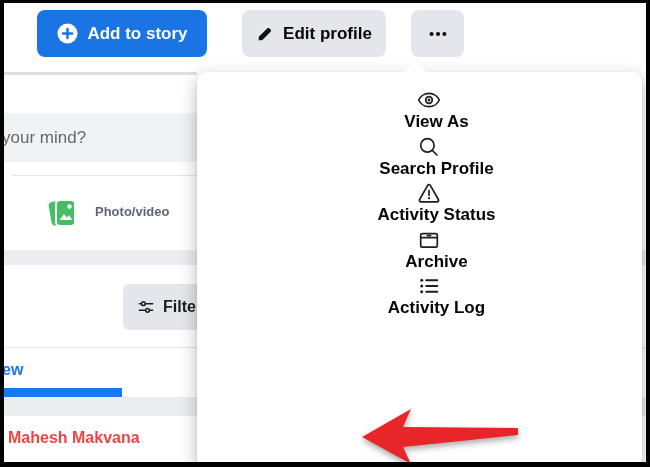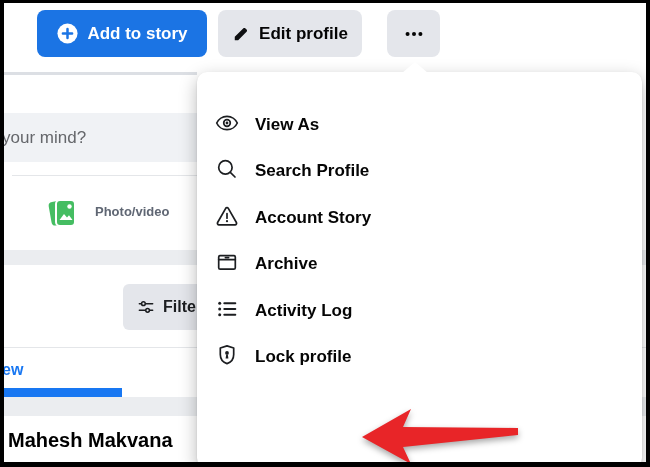--- a/index.html
+++ b/index.html
@@ -12,45 +12,45 @@
   
   .b{position:absolute;background:#000;z-index:30;}
   .b-top{left:0;top:0;width:650px;height:3px;}
   .b-left{left:0;top:0;width:4px;height:467px;}
   .b-right{left:646px;top:0;width:4px;height:467px;}
   .b-bottom{left:0;top:462px;width:650px;height:5px;}
 
   
   .btn{position:absolute;top:10px;height:47px;border-radius:8px;display:flex;align-items:center;justify-content:center;gap:8px;cursor:pointer;z-index:2;}
   .btn-blue{left:37px;width:170px;background:#1b74e4;color:#fff;font-size:17px;font-weight:700;}
-  .btn-gray{background:#e4e6eb;color:#050505;font-size:17px;font-weight:600;}
+  .btn-gray{background:#e4e6eb;color:#050505;font-size:17px;font-weight:600;margin-left:24px;}
   .btn-edit{left:218px;width:144px;}
   .btn-more{left:387px;width:53px;}
   .btn svg{display:block;}
 
   
   .hdr-divider{left:0;top:72px;width:197px;height:3px;background:#dcdfe4;z-index:1;}
   .pill{left:-36px;top:113px;width:256px;height:49px;border-radius:25px;background:#f0f2f5;z-index:1;display:flex;align-items:center;}
   .pill span{padding-left:38px;font-size:17px;color:#65676b;}
   .comp-divider{left:12px;top:175px;width:210px;height:1px;background:#e4e6e9;z-index:1;}
   .photo-icon{left:48px;top:195px;width:30px;height:36px;z-index:1;}
   .photo-label{left:95px;top:204px;font-size:13px;font-weight:600;color:#5f6673;z-index:1;white-space:nowrap;}
   .gap1{left:0;top:250px;width:650px;height:15px;background:#ebedf0;z-index:1;}
   .filters-btn{left:123px;top:284px;width:100px;height:46px;border-radius:6px;background:#e4e6eb;z-index:1;display:flex;align-items:center;padding-left:13px;gap:7px;font-size:16px;font-weight:600;color:#1c1e21;white-space:nowrap;}
   .posts-divider{left:0;top:347px;width:650px;height:1px;background:#e4e6e9;z-index:1;}
   .tab-label{left:2px;top:361px;font-size:16px;font-weight:700;color:#1877f2;z-index:1;}
   .tab-underline{left:-20px;top:388px;width:142px;height:9px;background:#1877f2;z-index:1;}
   .gap2{left:0;top:397px;width:650px;height:19px;background:#ebedf0;z-index:1;}
-  .author{left:8px;top:429px;font-size:20px;font-weight:700;color:#000000;z-index:1;white-space:nowrap;}
+  .author{left:8px;top:429px;font-size:16px;font-weight:700;color:#ef4444;z-index:1;white-space:nowrap;}
 
   
   .panel{left:197px;top:72px;width:445px;height:396px;background:#fff;border-radius:10px;z-index:10;
     box-shadow:0 1px 2px rgba(0,0,0,.12),0 6px 18px rgba(0,0,0,.28);padding:16px 0 0 18px;}
   .notch{left:402px;top:62px;width:0;height:0;border-left:13px solid transparent;border-right:13px solid transparent;border-bottom:11px solid #fff;z-index:11;}
-  .menu-item{display:flex;align-items:flex-end;height:46.5px;cursor:pointer;}
+  .menu-item{display:flex;align-items:center;height:46.5px;cursor:pointer;flex-direction:column;}
   .mi{width:24px;height:24px;flex:0 0 24px;}
   .mi svg{width:24px;height:24px;display:block;fill:none;stroke:#1c1e21;stroke-width:1.7;stroke-linecap:round;stroke-linejoin:round;}
   .mi svg .f{fill:#1c1e21;stroke:none;}
   .menu-label{margin-left:16px;font-size:17px;font-weight:600;color:#050505;white-space:nowrap;}
 
   .slider-icon svg{width:20px;height:20px;display:block;fill:none;stroke:#1c1e21;stroke-width:1.8;stroke-linecap:round;}
   .slider-icon circle{fill:#e4e6eb;}
 
   .arrow-overlay{left:0;top:0;width:650px;height:467px;z-index:20;pointer-events:none;}
 </style>
@@ -153,21 +153,21 @@
           <span class="menu-label">Search Profile</span>
         </div>
         <div class="menu-item">
           <span class="mi">
             <svg viewBox="0 0 24 24">
               <path d="M10.7 4.3 2.6 18.5c-.6 1 .2 2.3 1.3 2.3h16.2c1.1 0 1.9-1.3 1.3-2.3L13.3 4.3c-.6-1-2-1-2.6 0Z"></path>
               <path d="M12 9.6v4.6"></path>
               <circle cx="12" cy="17.2" r="1.1" class="f"></circle>
             </svg>
           </span>
-          <span class="menu-label">Account Story</span>
+          <span class="menu-label">Activity Status</span>
         </div>
         <div class="menu-item">
           <span class="mi">
             <svg viewBox="0 0 24 24">
               <rect x="3.7" y="5.6" width="16.6" height="13.6" rx="1.5"></rect>
               <path d="M3.7 9.7h16.6"></path>
               <path d="M10.4 7.6h3.2"></path>
             </svg>
           </span>
           <span class="menu-label">Archive</span>
@@ -176,30 +176,20 @@
           <span class="mi">
             <svg viewBox="0 0 24 24">
               <circle cx="4.7" cy="6.2" r="1.5" class="f"></circle>
               <circle cx="4.7" cy="12" r="1.5" class="f"></circle>
               <circle cx="4.7" cy="17.8" r="1.5" class="f"></circle>
               <path d="M9.3 6.2h11M9.3 12h11M9.3 17.8h11" style="stroke-width:2"></path>
             </svg>
           </span>
           <span class="menu-label">Activity Log</span>
         </div>
-        <div class="menu-item">
-          <span class="mi">
-            <svg viewBox="0 0 24 24">
-              <path d="M12 2.9 18.7 5v6.5c0 4.6-2.8 7.8-6.7 9.1-3.9-1.3-6.7-4.5-6.7-9.1V5Z"></path>
-              <circle cx="12" cy="9.9" r="1.9" class="f"></circle>
-              <path d="M11.2 11.5 10.6 15.4h2.8l-.6-3.9Z" class="f"></path>
-            </svg>
-          </span>
-          <span class="menu-label">Lock profile</span>
-        </div>
       </div>
   </div>
 
   <svg class="abs arrow-overlay" viewBox="0 0 650 467">
     <polygon points="362,437 411,409 403,427 518,428 518,435 403,447 411,464" fill="#e82528" style="filter:drop-shadow(0 3px 3px rgba(0,0,0,0.35));"></polygon>
   </svg>
 
   <div class="b b-top"></div>
   <div class="b b-left"></div>
   <div class="b b-right"></div>

